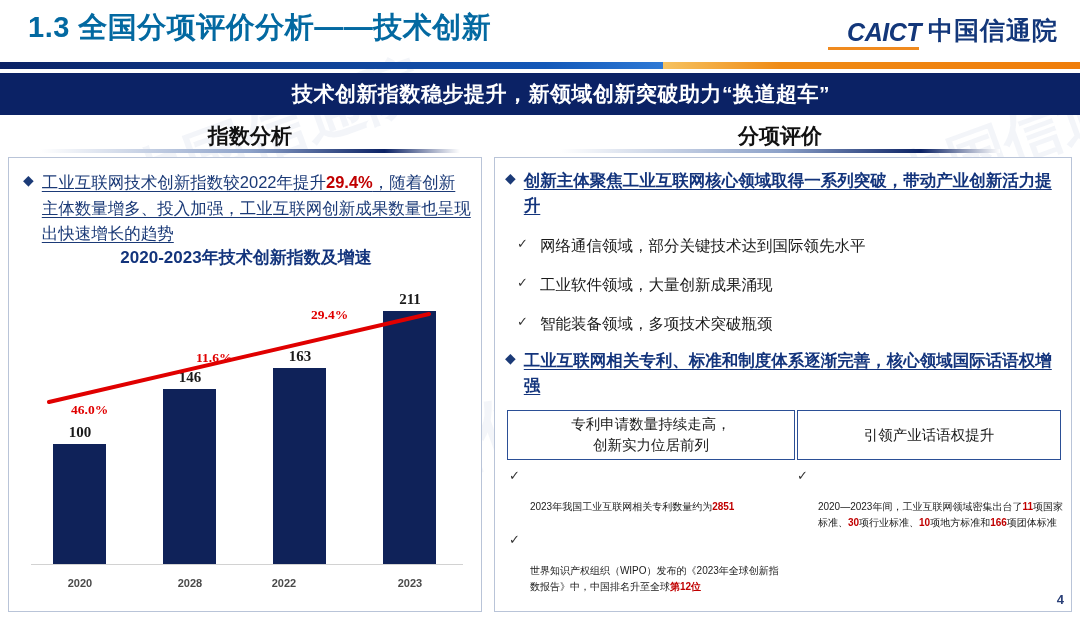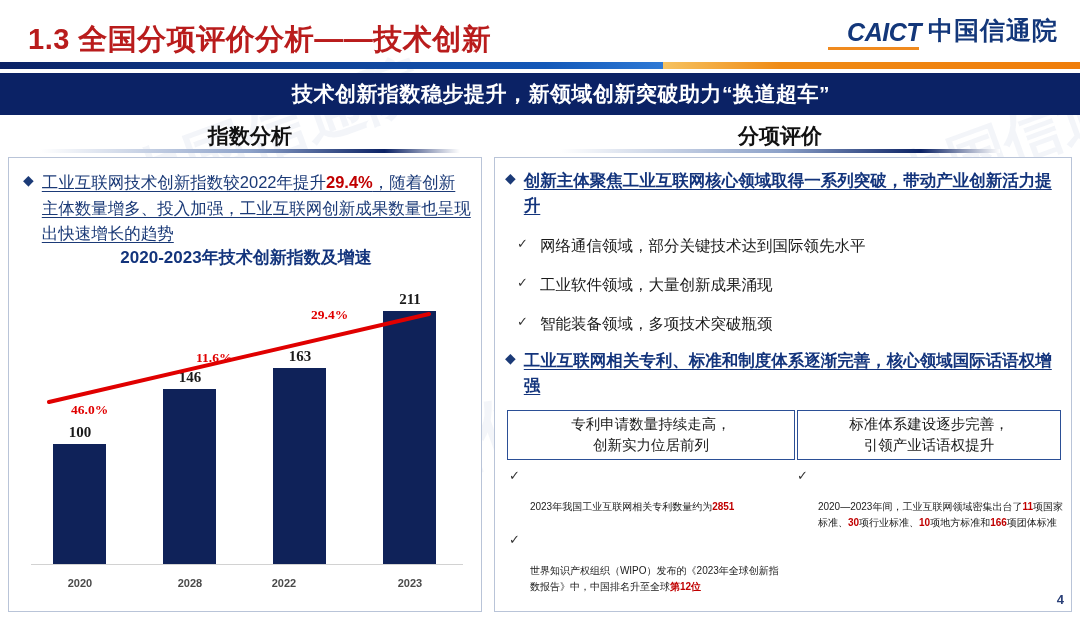--- a/index.html
+++ b/index.html
@@ -7,22 +7,22 @@
     width: 1080px; height: 625px;
     font-family: "Liberation Sans", "DejaVu Sans", sans-serif;
     background: #ffffff;
     position: relative;
     overflow: hidden;
   }
 
   
   .header { position: absolute; left: 0; top: 0; width: 1080px; height: 62px; }
   .header-title {
-    position: absolute; left: 28px; top: 20px;
-    font-size: 29px; font-weight: 700; color: #b91c1c;
+    position: absolute; left: 28px; top: 8px;
+    font-size: 29px; font-weight: 700; color: #0369a1;
     letter-spacing: 0.5px; white-space: nowrap;
   }
   .logo-wrap {
     position: absolute; right: 22px; top: 14px;
     display: flex; align-items: flex-end; gap: 7px;
   }
   .logo-caict { position: relative; }
   .logo-caict .caict-text {
     font-size: 25px; font-weight: 800; color: #13377a;
     letter-spacing: -0.5px; font-style: italic; margin-left: 19px;
@@ -255,21 +255,20 @@
   <div class="r-head" style="top:190px;">
     <span class="diamond">◆</span>
     <span class="r-head-text">工业互联网相关专利、标准和制度体系逐渐完善，核心领域国际话语权增强</span>
   </div>
 
   <div class="sub-box" style="left:12px; top:252px; width:288px; height:50px;">
     <div class="sub-box-line">专利申请数量持续走高，</div>
     <div class="sub-box-line">创新实力位居前列</div>
   </div>
   <div class="sub-box" style="left:302px; top:252px; width:264px; height:50px;">
-    <div class="sub-box-line">标准体系建设逐步完善，</div>
     <div class="sub-box-line">引领产业话语权提升</div>
   </div>
 
   <div class="col-check" style="left:14px; top:308px; width:272px;">
     <span class="check-mark">✓</span>
     <span class="col-check-text"><span>2023年我国工业互联网相关专利数量约为</span><span class="red-b">2851</span></span>
   </div>
   <div class="col-check" style="left:14px; top:372px; width:272px;">
     <span class="check-mark">✓</span>
     <span class="col-check-text"><span>世界知识产权组织（WIPO）发布的《2023年全球创新指数报告》中，中国排名升至全球</span><span class="red-b">第12位</span></span>

